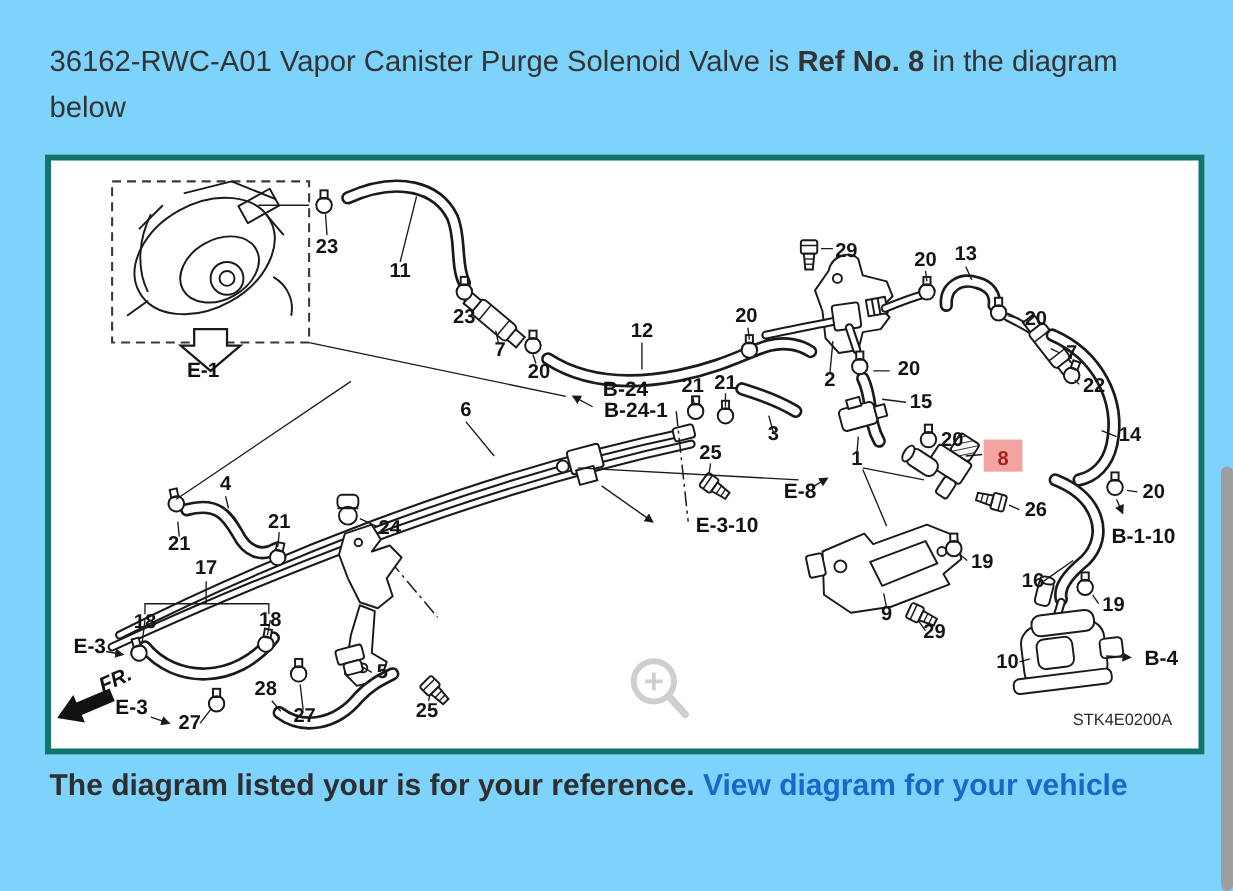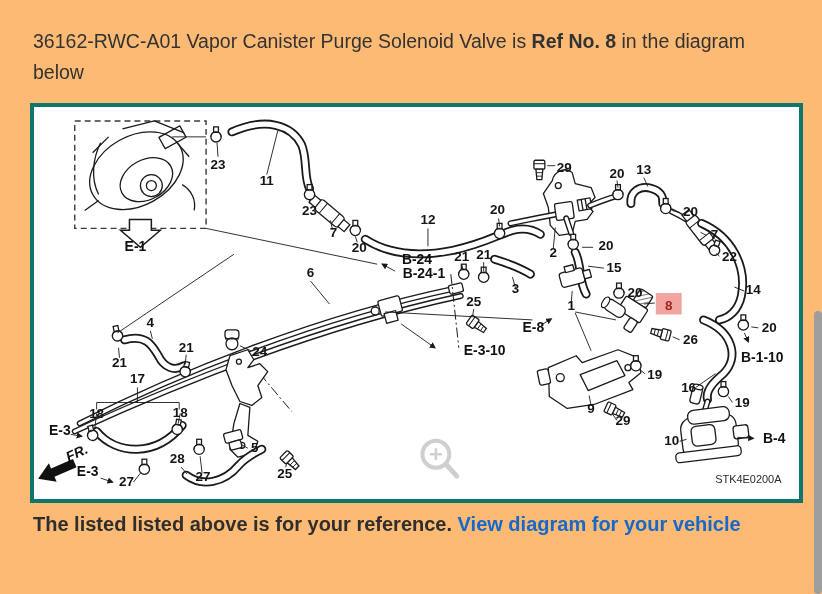--- a/index.html
+++ b/index.html
@@ -1,16 +1,16 @@
 <!DOCTYPE html>
 <html><head>
 <meta charset="utf-8">
 <style>
   html,body{margin:0;padding:0;background:#fff;}
-  #page{position:relative;width:822px;height:594px;background:#fdba74;overflow:hidden;
+  #page{position:relative;width:822px;height:594px;background:#7dd3fc;overflow:hidden;
         font-family:"Liberation Sans",sans-serif;color:#2e2e2e;}
   
   #hdr{position:absolute;left:33px;top:26px;width:742px;font-size:19.5px;line-height:31px;color:#333;}
   #hdr b{font-weight:700;}
   
   #diagbox{position:absolute;left:30px;top:103px;width:765px;height:392px;border:4px solid #0f766e;background:#fff;}
   svg{display:block;}
   .ol{fill:#fff;stroke:#1a1a1a;stroke-width:1.3;stroke-linejoin:round;}
   .ln{fill:none;stroke:#1a1a1a;stroke-width:1.3;stroke-linejoin:round;}
   .thin{fill:none;stroke:#1a1a1a;stroke-width:0.9;}
@@ -348,17 +348,17 @@
           <text x="743" y="338" class="ref">B-4</text>
           <text x="25" y="330" class="ref">E-3</text>
           <text x="53" y="371" class="ref">E-3</text>
           <text x="44" y="352" class="ref it" transform="rotate(-24 44 352)">FR.</text>
         </g>
       <text class="code" x="717" y="378">STK4E0200A</text>
     </svg>
   </div>
 
   <div id="ftr">
-    <span>The listed listed above is for your reference. </span><a>View diagram for your vehicle</a>
+    <span>The diagram listed your is for your reference. </span><a>View diagram for your vehicle</a>
   </div>
 
   <div id="sbar"></div>
 </div>
 
 </body></html>

